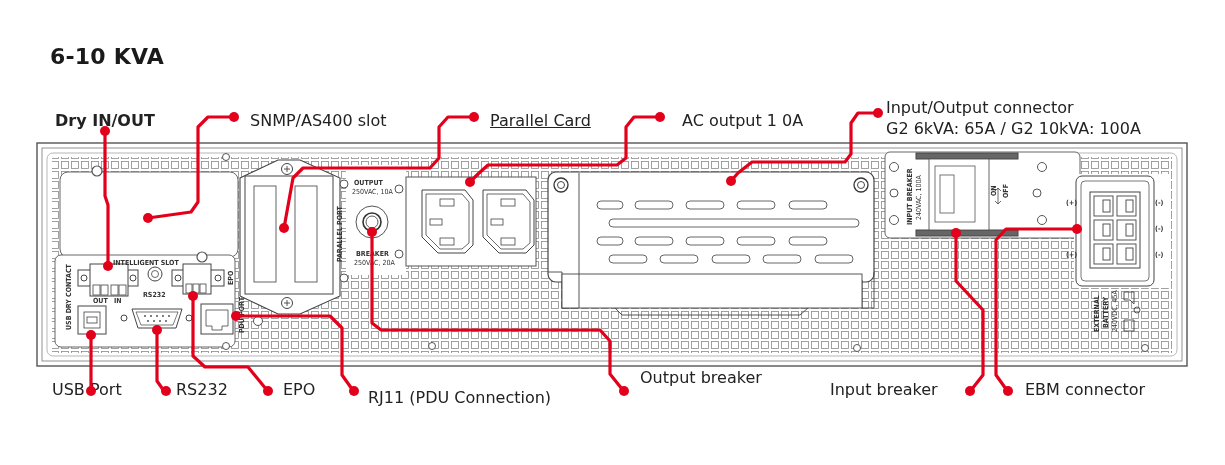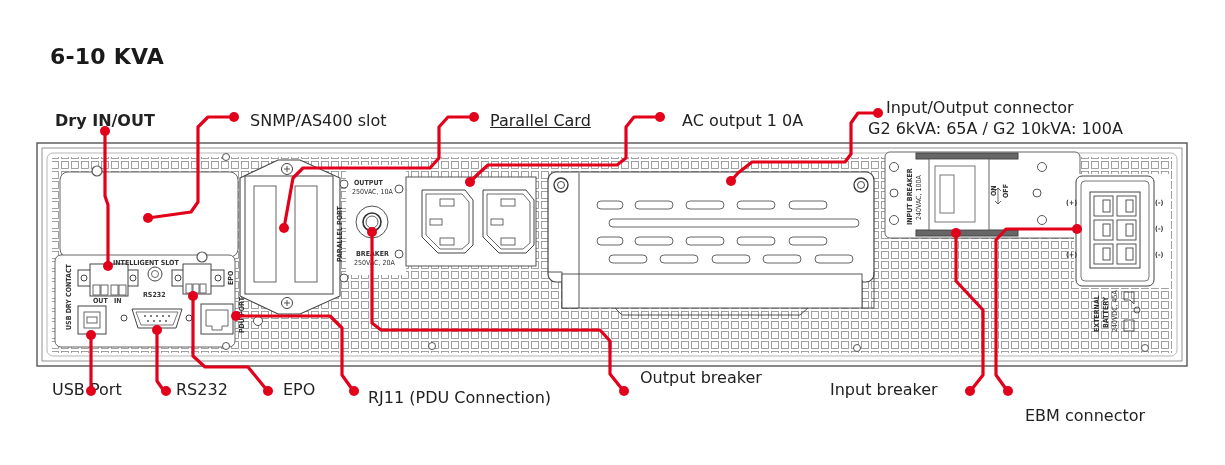--- a/index.html
+++ b/index.html
@@ -13,29 +13,29 @@
 </head>
 <body>
 
 <div class="title">6-10 KVA</div>
 
 <div class="callout" style="left:55px; top:111px;font-weight:bold;">Dry IN/OUT</div>
 <div class="callout" style="left:250px; top:111px;">SNMP/AS400 slot</div>
 <div class="callout" style="left:490px; top:111px;text-decoration:underline;">Parallel Card</div>
 <div class="callout" style="left:650px; top:111px;margin-left:32px;">AC output 1 0A</div>
 <div class="callout" style="left:886px; top:98px;">Input/Output connector</div>
-<div class="callout" style="left:868px; top:119px;text-align:center;">G2 6kVA: 65A / G2 10kVA: 100A</div>
+<div class="callout" style="left:886px; top:119px;text-align:center;">G2 6kVA: 65A / G2 10kVA: 100A</div>
 
 <div class="callout" style="left:52px; top:380px;">USB Port</div>
 <div class="callout" style="left:176px; top:380px;">RS232</div>
 <div class="callout" style="left:283px; top:380px;">EPO</div>
 <div class="callout" style="left:368px; top:380px;margin-top:8px;">RJ11 (PDU Connection)</div>
 <div class="callout" style="left:640px; top:368px;">Output breaker</div>
 <div class="callout" style="left:830px; top:380px;">Input breaker</div>
-<div class="callout" style="left:1025px; top:380px;margin-top:26px;">EBM connector</div>
+<div class="callout" style="left:1025px; top:380px;">EBM connector</div>
 
 <svg id="diagram" width="1225" height="465" viewBox="0 0 1225 465">
   <defs>
     <pattern id="vent" x="0" y="0" width="10" height="10" patternUnits="userSpaceOnUse">
       <rect x="1.5" y="1.5" width="7" height="7" fill="none" stroke="#8a8a8a" stroke-width="0.8"></rect>
     </pattern>
   </defs>
 
   <g>
     <rect x="37" y="143" width="1150" height="223" fill="#fff" stroke="#555" stroke-width="1.4"></rect>

